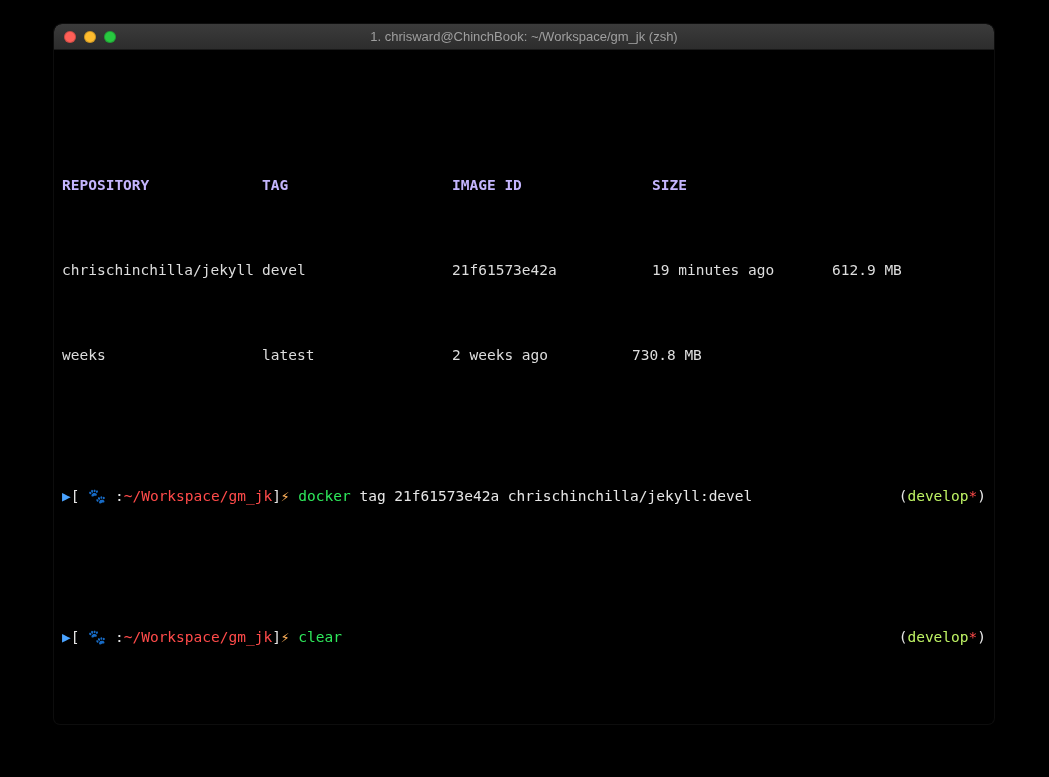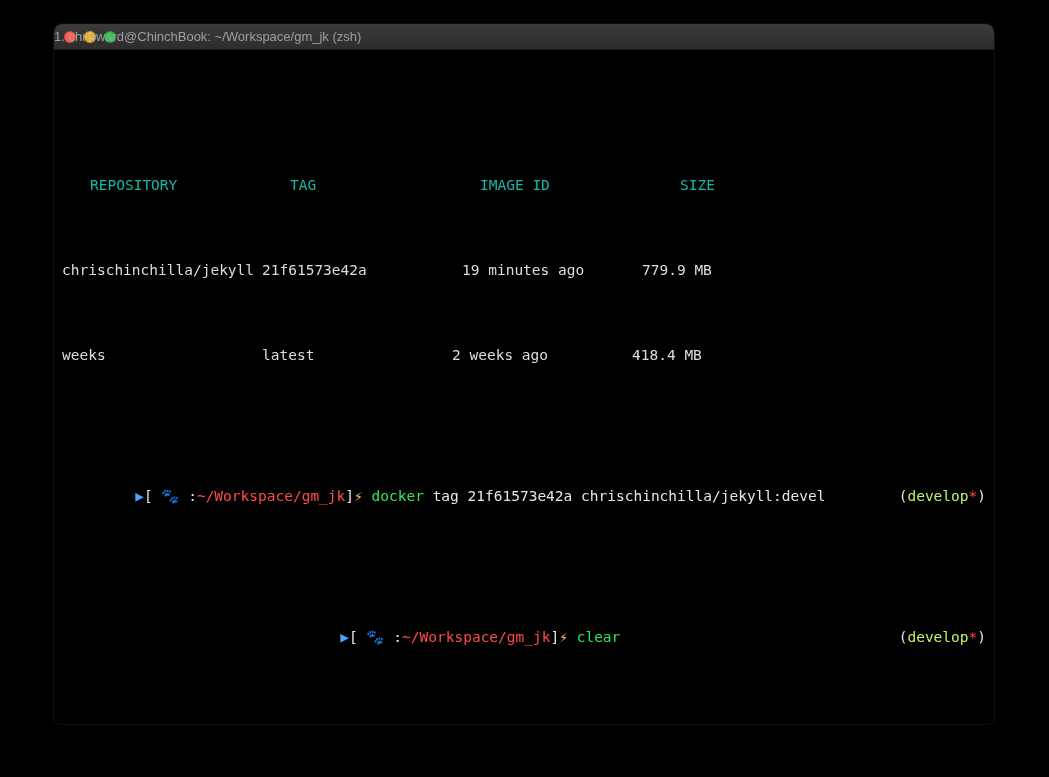--- a/index.html
+++ b/index.html
@@ -34,40 +34,41 @@
   }
   .traffic .dot {
     width: 12px; height: 12px; border-radius: 50%;
     box-shadow: inset 0 0 0 1px rgba(0,0,0,0.2);
   }
   .dot.red { background:#ff5f57; }
   .dot.yellow { background:#febc2e; }
   .dot.green { background:#28c840; }
   .titletext {
     position:absolute; left:0; right:0;
+    text-align:center;
     color:#9f9f9f;
     font-family: -apple-system, "Helvetica Neue", Arial, sans-serif;
     font-size: 13px;
     pointer-events:none;
   }
   .term {
     padding: 8px 8px;
     color:#ddd;
     white-space: pre;
     line-height: 1.95;
   }
   .row { display:flex; }
   .row > span { white-space: pre; }
-  .hdr { font-weight: normal; color:#14b8a6;margin-left:28px; }
+  .hdr { font-weight: bold; color:#c4b5fd; }
   .col-repo { flex:0 0 200px; }
   .col-tag  { flex:0 0 190px; }
   .col-img  { flex:0 0 200px; }
   .col-cre  { flex:0 0 180px; }
   .col-size { flex:1 1 auto; }
-  .prompt-line { display:flex;text-align:center; }
+  .prompt-line { display:flex; }
   .prompt-left { flex:1 1 auto; white-space: pre; }
   .prompt-right { flex:0 0 auto; white-space: pre; }
   .c-blue   { color:#4aa3ff; }
   .c-red    { color:#ff4b4a; }
   .c-yellow { color:#bef264; }
   .c-green  { color:#2ee85b; }
   .c-orange { color:#ffb15a; }
   .c-white  { color:#e6e6e6; }
   .paw { color:#bbb; }
 </style>
@@ -89,29 +90,30 @@
 
     
     <div class="row hdr">
       <span class="col-repo">REPOSITORY</span>
       <span class="col-tag">TAG</span>
       <span class="col-img">IMAGE ID</span>
       <span class="col-size">SIZE</span>
     </div>
     <div class="row">
       <span class="col-repo">chrischinchilla/jekyll</span>
+      <span class="col-tag">devel</span>
       <span class="col-img">21f61573e42a</span>
       <span class="col-cre">19 minutes ago</span>
-      <span class="col-size">779.9 MB</span>
+      <span class="col-size">612.9 MB</span>
     </div>
     <div class="row">
       <span class="col-repo">weeks</span>
       <span class="col-tag">latest</span>
       <span class="col-cre">2 weeks ago</span>
-      <span class="col-size">418.4 MB</span>
+      <span class="col-size">730.8 MB</span>
     </div>
 
     
     <div class="prompt-line">
       <span class="prompt-left"><span class="c-blue">▶</span><span class="c-white">[</span><span class="paw"> 🐾 </span><span class="c-white">:</span><span class="c-red">~/Workspace/gm_jk</span><span class="c-white">]</span><span class="c-orange">⚡</span><span> </span><span class="c-green">docker</span><span class="c-white"> tag 21f61573e42a chrischinchilla/jekyll:devel</span></span>
       <span class="prompt-right"><span class="c-white">(</span><span class="c-yellow">develop</span><span class="c-red">*</span><span class="c-white">)</span></span>
     </div>
 
     
     <div class="prompt-line">

